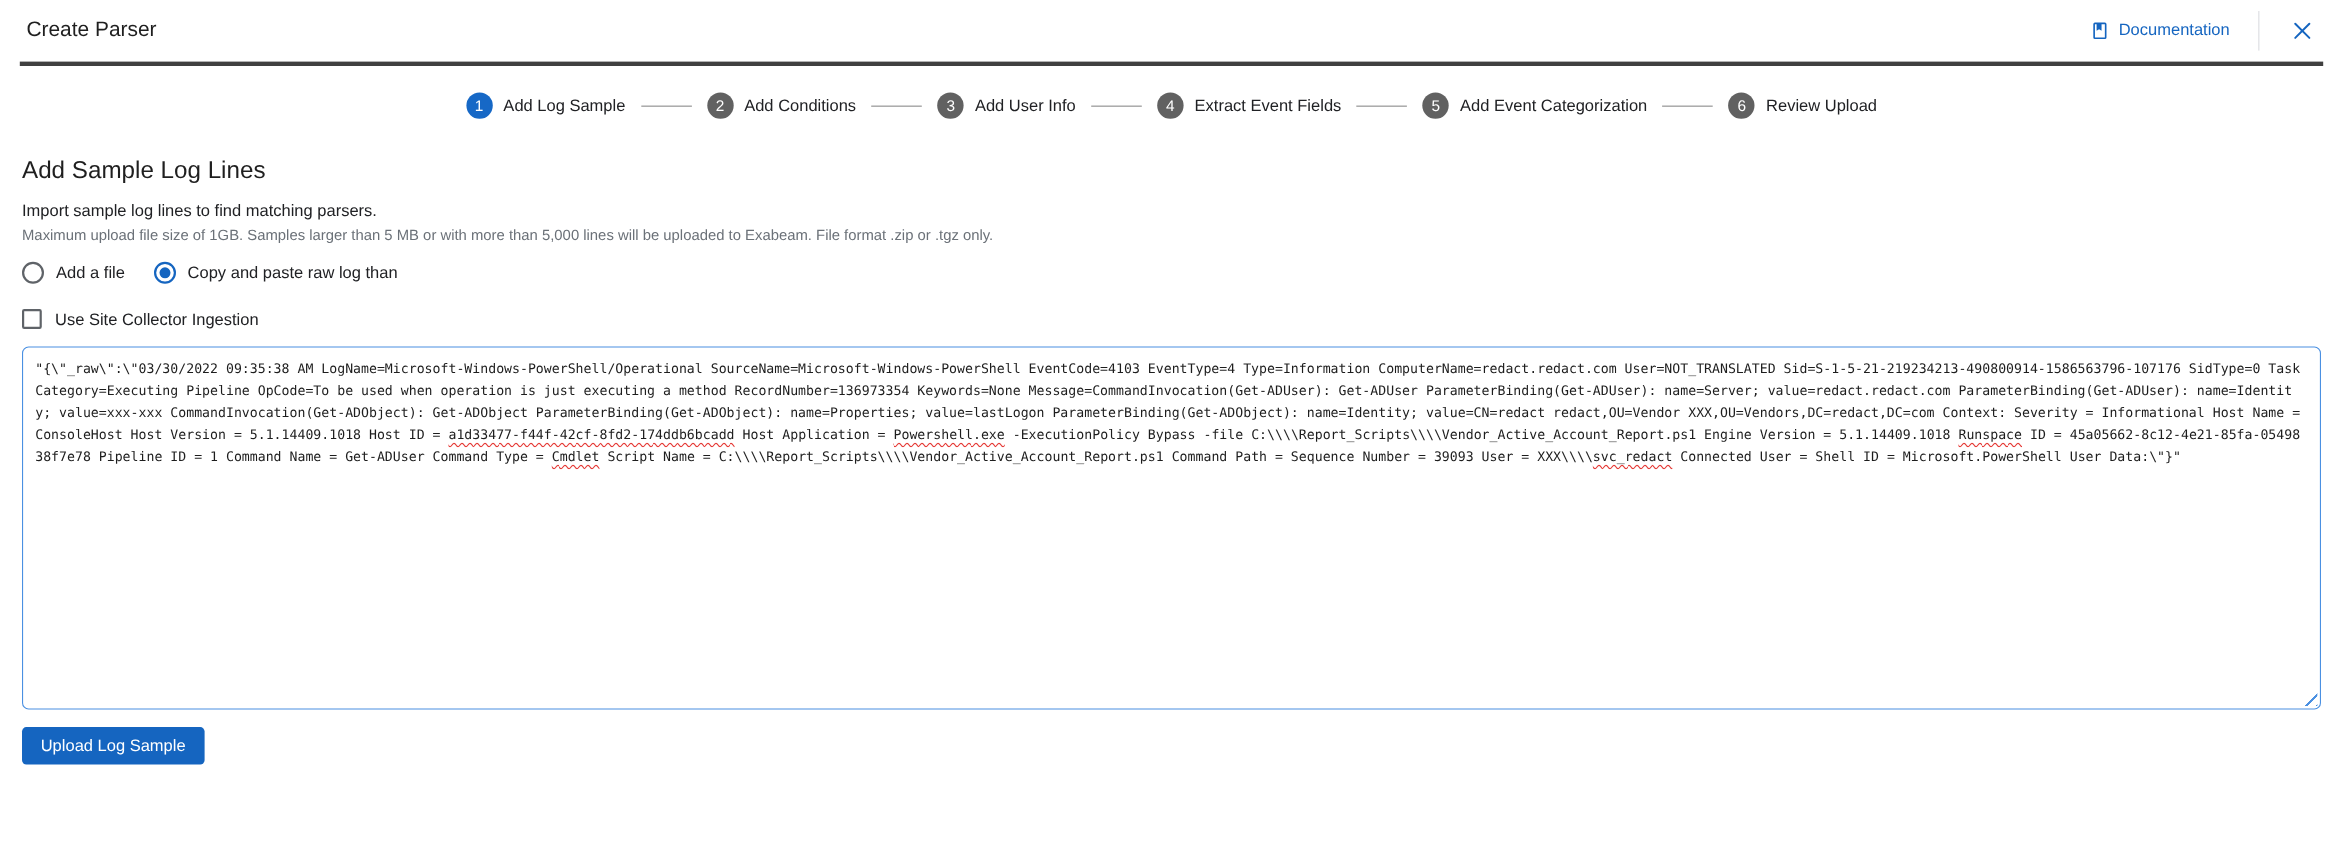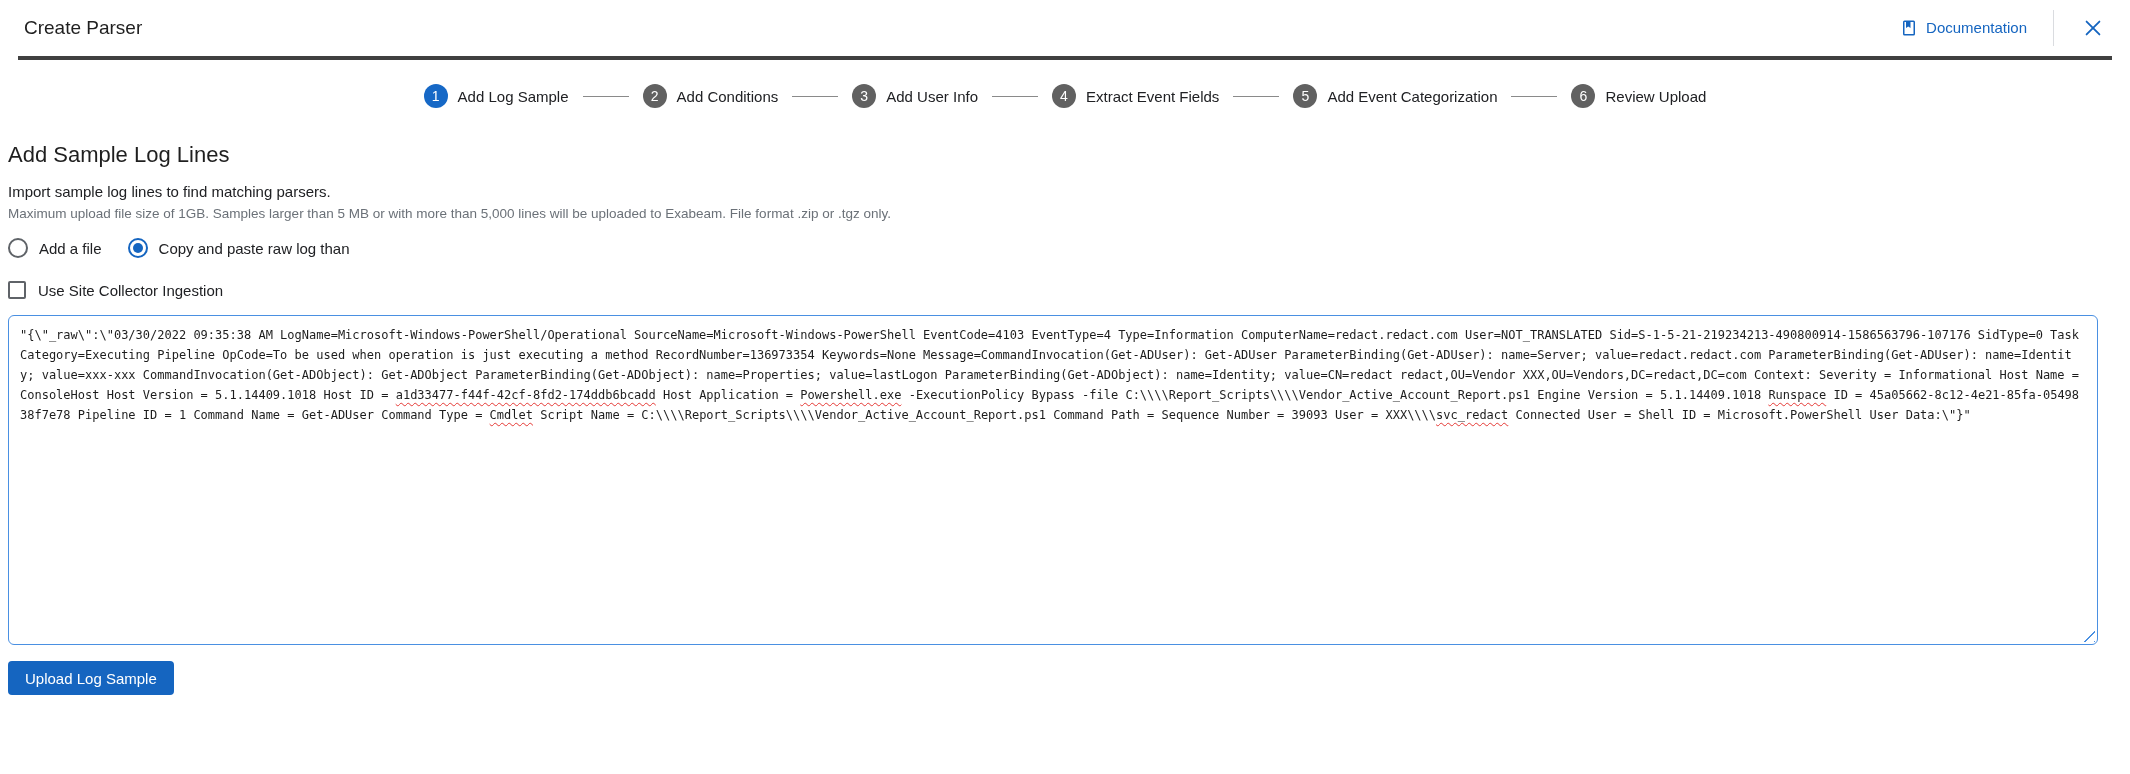--- a/index.html
+++ b/index.html
@@ -28,21 +28,21 @@
   .stepper{margin-top:24px;display:flex;align-items:center;justify-content:center;}
   .step{display:flex;align-items:center;cursor:pointer;}
   .step-circle{
     width:24px;height:24px;border-radius:50%;background:var(--step-inactive);
     color:#fff;font-size:14px;display:flex;align-items:center;justify-content:center;flex:0 0 auto;
   }
   .step.active .step-circle{background:#1668c6;}
   .step-label{margin-left:10px;font-size:15px;color:#202124;}
   .connector{width:46px;height:1px;background:#8a8a8a;margin:0 14px;}
   
-  .main{padding:0 8px;}
+  .main{padding:0 20px;}
   .page-heading{margin-top:34px;font-size:22px;font-weight:500;color:#1f1f1f;}
   .page-desc{margin-top:15px;font-size:15px;color:#202124;}
   .field-label{margin-top:28px;font-size:13.5px;color:#3c4043;}
   .field-hint{margin-top:6px;font-size:13.5px;color:#6b7178;}
   .radio-row{margin-top:17px;display:flex;align-items:center;gap:26px;}
   .radio-option{display:flex;align-items:center;gap:11px;cursor:pointer;justify-content:space-between;}
   .radio{width:20px;height:20px;border-radius:50%;border:2px solid #5f6368;flex:0 0 auto;position:relative;}
   .radio.selected{border-color:var(--primary);}
   .radio.selected::after{
     content:"";position:absolute;inset:3px;border-radius:50%;background:var(--primary);

